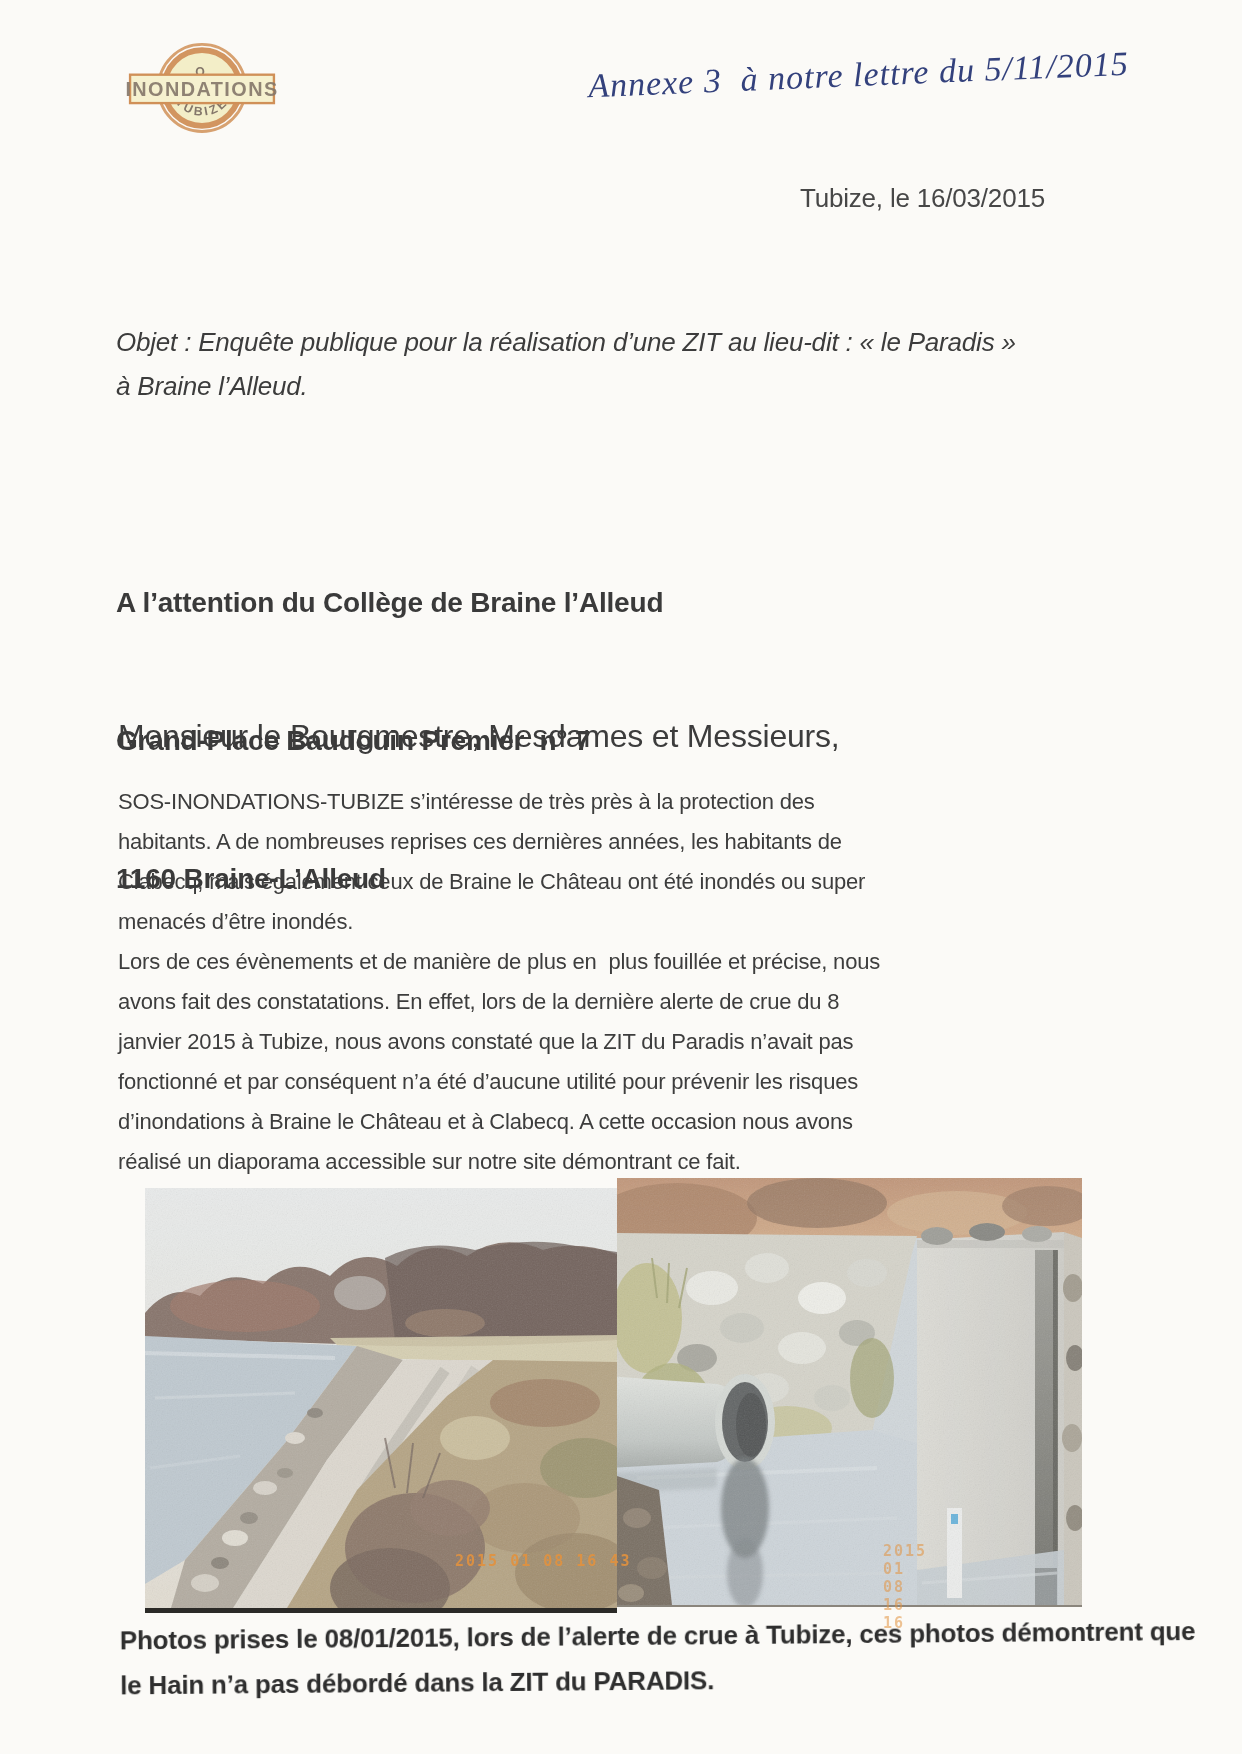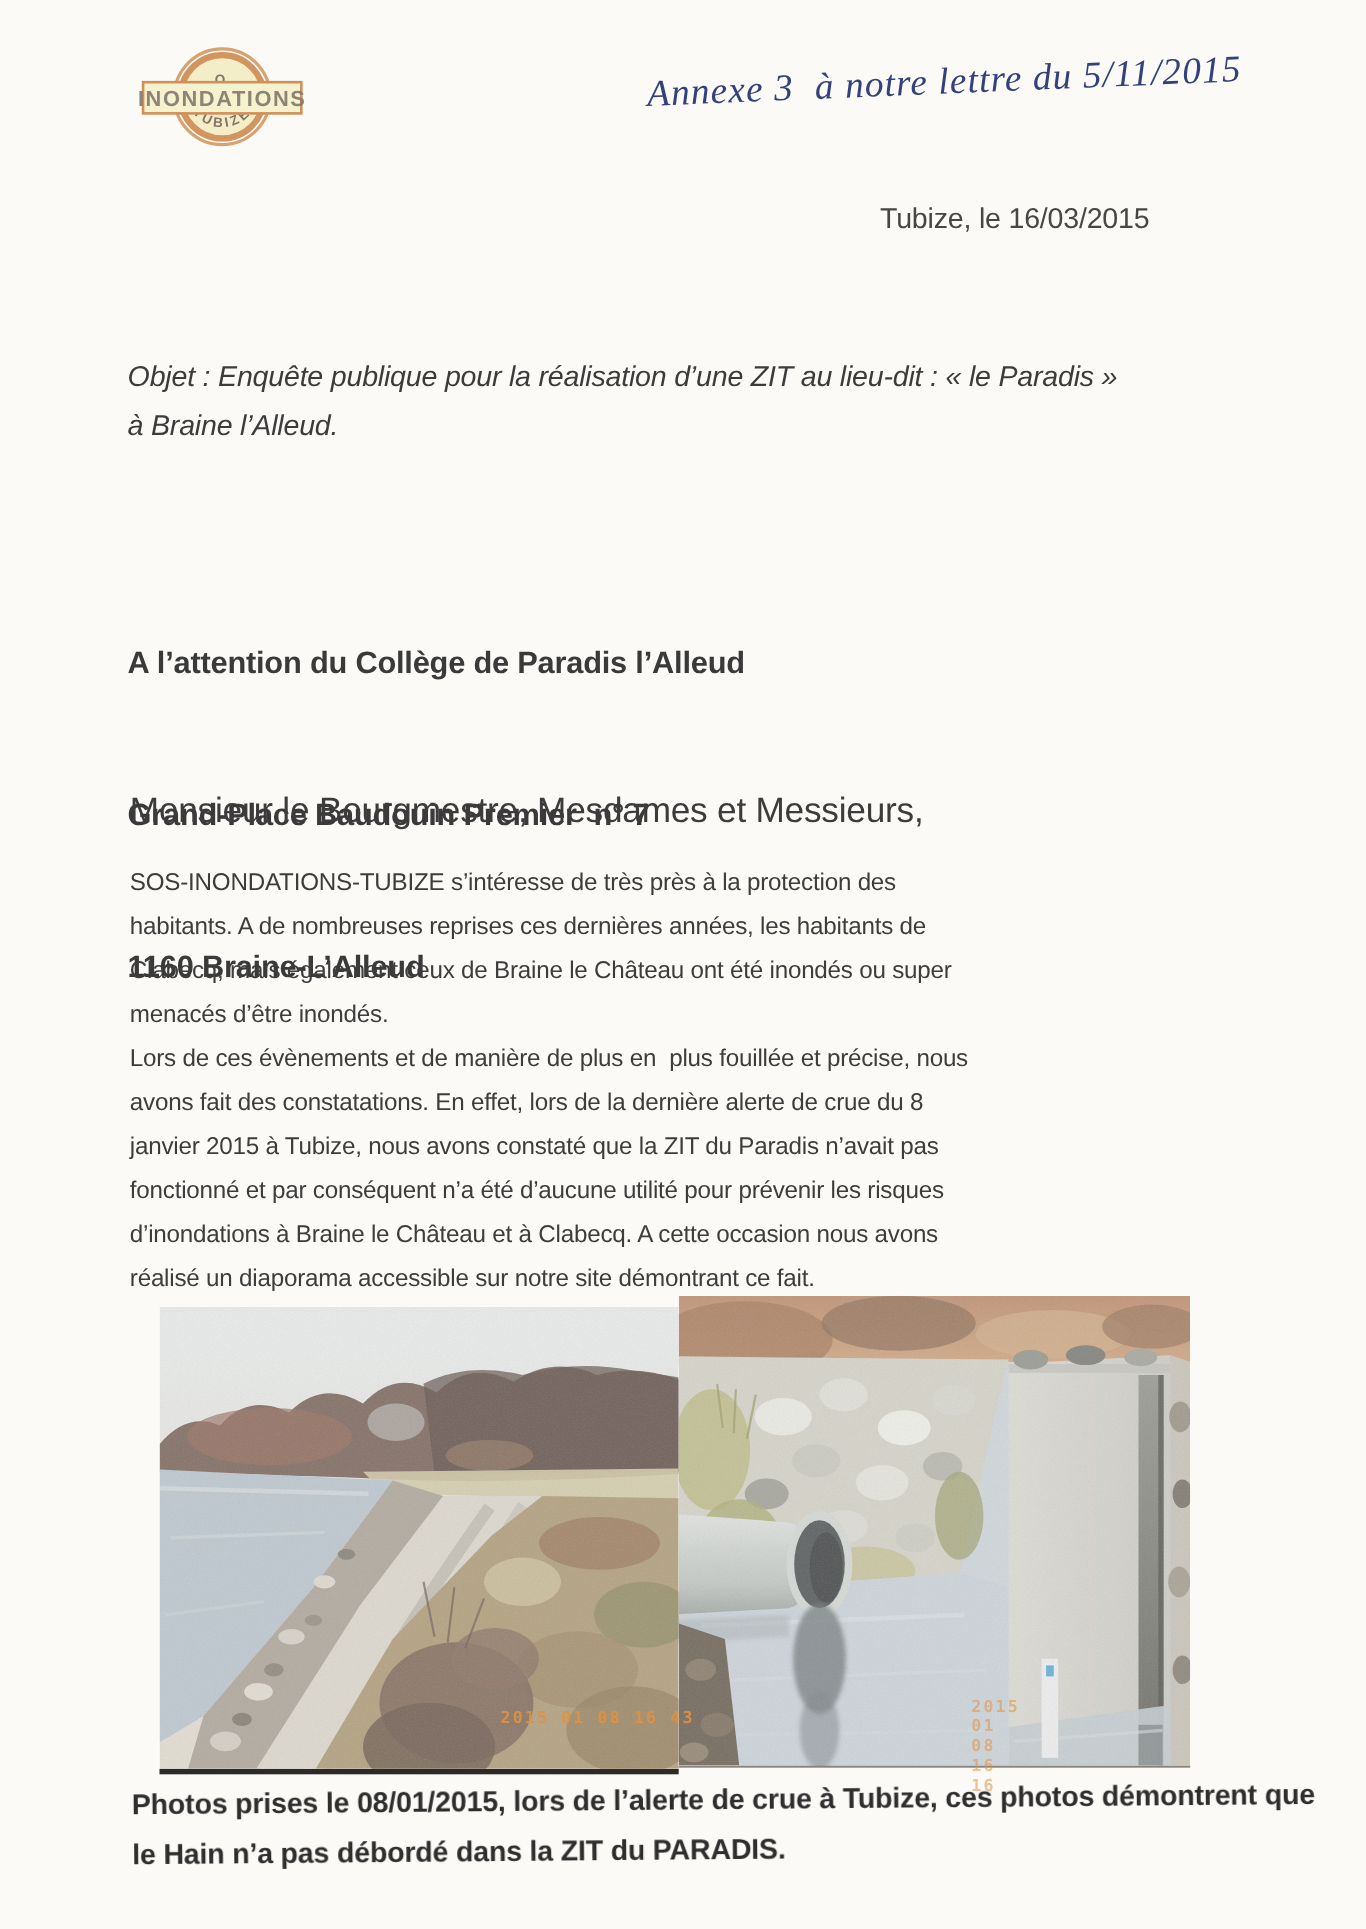--- a/index.html
+++ b/index.html
@@ -70,21 +70,21 @@
   </div>
 
   <div class="abs handwriting">Annexe 3  à notre lettre du 5/11/2015</div>
 
   <div class="abs dateline">Tubize, le 16/03/2015</div>
 
   <div class="abs subject">Objet : Enquête publique pour la réalisation d’une ZIT au lieu-dit : « le Paradis »
 à Braine l’Alleud.</div>
 
   <div class="abs recipient">
-    <div>A l’attention du Collège de Paradis l’Alleud</div>
+    <div>A l’attention du Collège de Braine l’Alleud</div>
     <div>Grand-Place Baudouin Premier  n° 7</div>
     <div>1160 Braine-L’Alleud</div>
   </div>
 
   <div class="abs salutation">Monsieur le Bourgmestre, Mesdames et Messieurs,</div>
 
   <div class="abs bodytext para1">SOS-INONDATIONS-TUBIZE s’intéresse de très près à la protection des
 habitants. A de nombreuses reprises ces dernières années, les habitants de
 Clabecq, mais également ceux de Braine le Château ont été inondés ou super
 menacés d’être inondés.</div>

